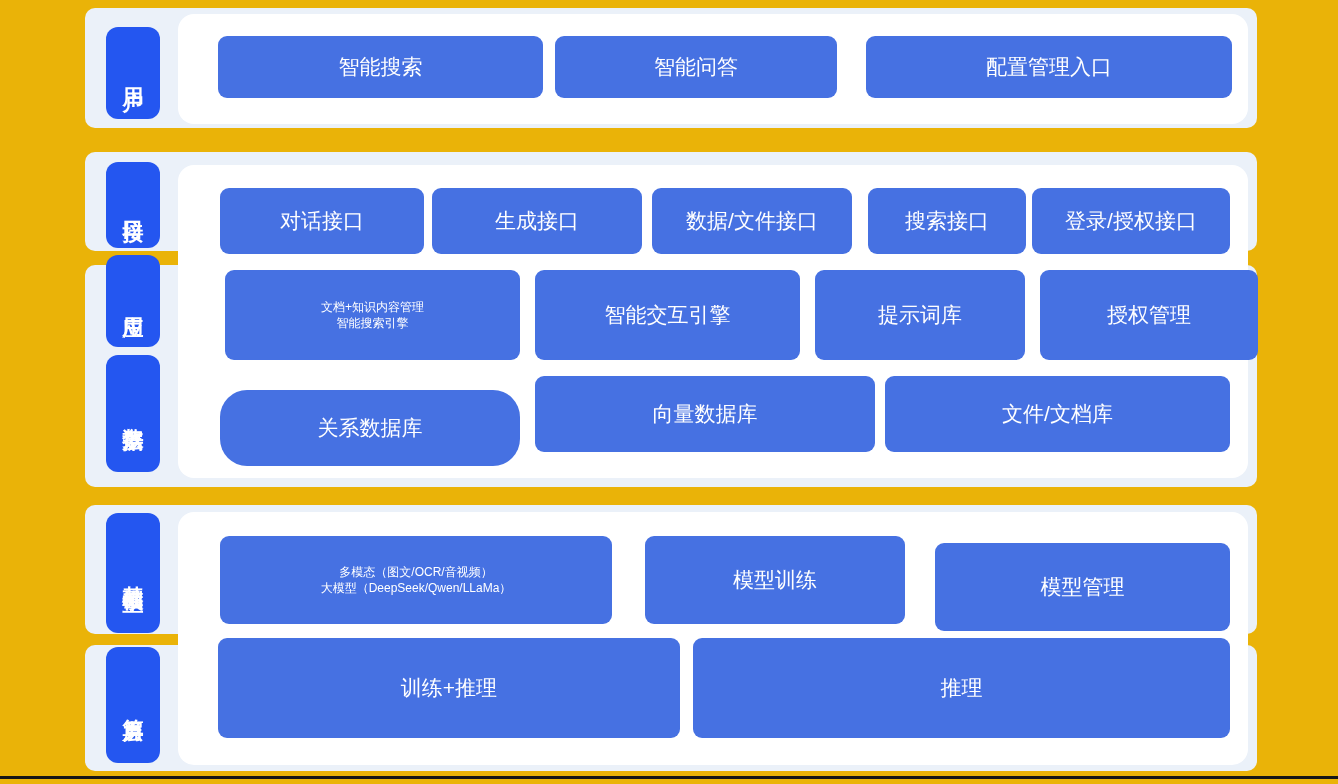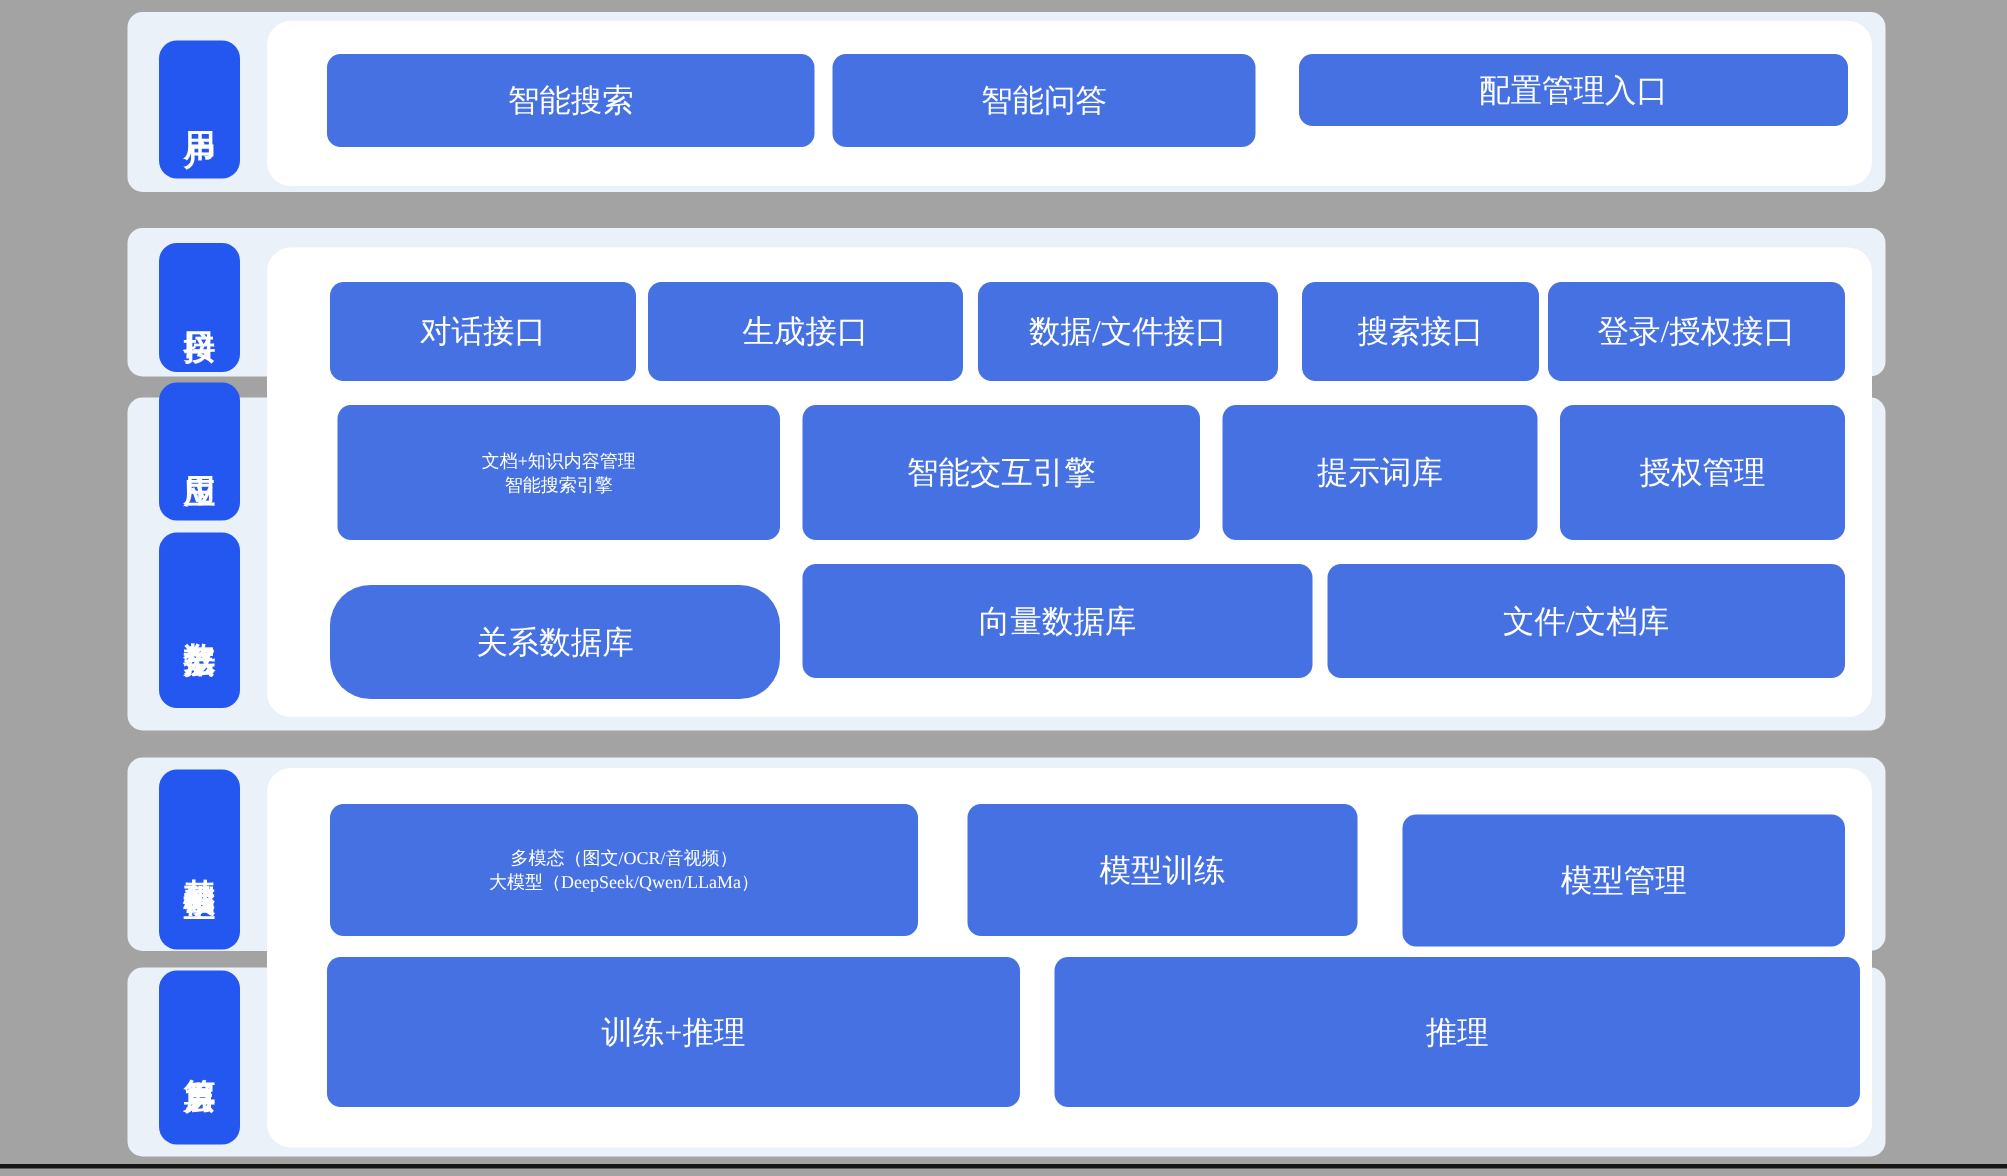--- a/index.html
+++ b/index.html
@@ -1,18 +1,18 @@
 <!DOCTYPE html>
 <html><head>
 <meta charset="utf-8">
 <style>
   html,body{margin:0;padding:0;background:#ffffff;}
   .stage{
-    position:relative;width:1338px;height:784px;background:#a3a3a3;
-    font-family:Liberation Serif, serif;overflow:hidden;
+    position:relative;width:1338px;height:784px;background:#eab308;
+    font-family:Liberation Sans, sans-serif;overflow:hidden;
   }
   .panel{
     position:absolute;background:#ebf1f9;border-radius:10px;
   }
   .card{
     position:absolute;background:#ffffff;border-radius:16px;
   }
   .tab{
     position:absolute;background:#2456f0;border-radius:12px;
     color:#ffffff;font-size:21px;font-weight:bold;letter-spacing:2px;
@@ -47,41 +47,41 @@
 
   <div class="tab" style="left:106px;top:27px;width:54px;height:92px;">用户</div>
   <div class="tab" style="left:106px;top:162px;width:54px;height:86px;">接口</div>
   <div class="tab" style="left:106px;top:255px;width:54px;height:92px;">应用</div>
   <div class="tab" style="left:106px;top:355px;width:54px;height:117px;">数据层</div>
   <div class="tab" style="left:106px;top:513px;width:54px;height:120px;">基础模型</div>
   <div class="tab" style="left:106px;top:647px;width:54px;height:116px;">算力层</div>
 
   <div class="block" style="left:218px;top:36px;width:325px;height:62px;">智能搜索</div>
   <div class="block" style="left:555px;top:36px;width:282px;height:62px;">智能问答</div>
-  <div class="block" style="left:866px;top:36px;width:366px;height:48px;">配置管理入口</div>
+  <div class="block" style="left:866px;top:36px;width:366px;height:62px;">配置管理入口</div>
 
   <div class="block" style="left:220px;top:188px;width:204px;height:66px;">对话接口</div>
   <div class="block" style="left:432px;top:188px;width:210px;height:66px;">生成接口</div>
   <div class="block" style="left:652px;top:188px;width:200px;height:66px;">数据/文件接口</div>
   <div class="block" style="left:868px;top:188px;width:158px;height:66px;">搜索接口</div>
   <div class="block" style="left:1032px;top:188px;width:198px;height:66px;">登录/授权接口</div>
 
   <div class="block small" style="left:225px;top:270px;width:295px;height:90px;">文档+知识内容管理
 智能搜索引擎</div>
   <div class="block" style="left:535px;top:270px;width:265px;height:90px;">智能交互引擎</div>
   <div class="block" style="left:815px;top:270px;width:210px;height:90px;">提示词库</div>
-  <div class="block" style="left:1040px;top:270px;width:190px;height:90px;">授权管理</div>
+  <div class="block" style="left:1040px;top:270px;width:218px;height:90px;">授权管理</div>
 
   <div class="block" style="left:220px;top:390px;width:300px;height:76px;border-radius:27px;">关系数据库</div>
   <div class="block" style="left:535px;top:376px;width:340px;height:76px;">向量数据库</div>
   <div class="block" style="left:885px;top:376px;width:345px;height:76px;">文件/文档库</div>
 
   <div class="block small" style="left:220px;top:536px;width:392px;height:88px;">多模态（图文/OCR/音视频）
 大模型（DeepSeek/Qwen/LLaMa）</div>
   <div class="block" style="left:645px;top:536px;width:260px;height:88px;">模型训练</div>
   <div class="block" style="left:935px;top:543px;width:295px;height:88px;">模型管理</div>
 
   <div class="block" style="left:218px;top:638px;width:462px;height:100px;">训练+推理</div>
-  <div class="block" style="left:693px;top:638px;width:537px;height:100px;margin-left:10px;">推理</div>
+  <div class="block" style="left:693px;top:638px;width:537px;height:100px;">推理</div>
 
   <div class="footer-line"></div>
 
 </div>
 
 </body></html>

